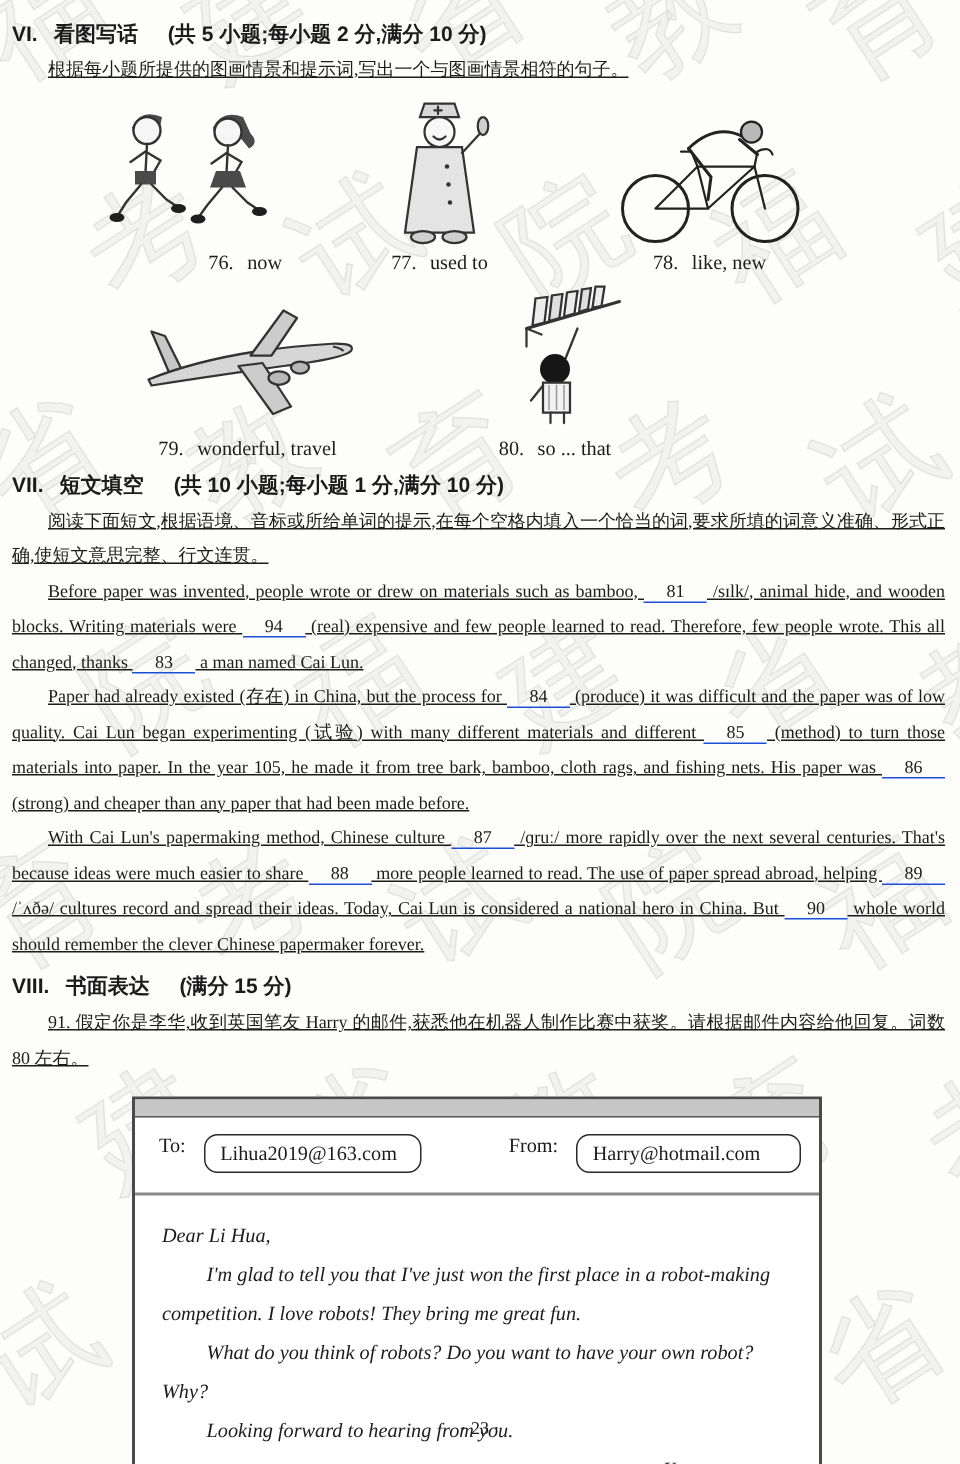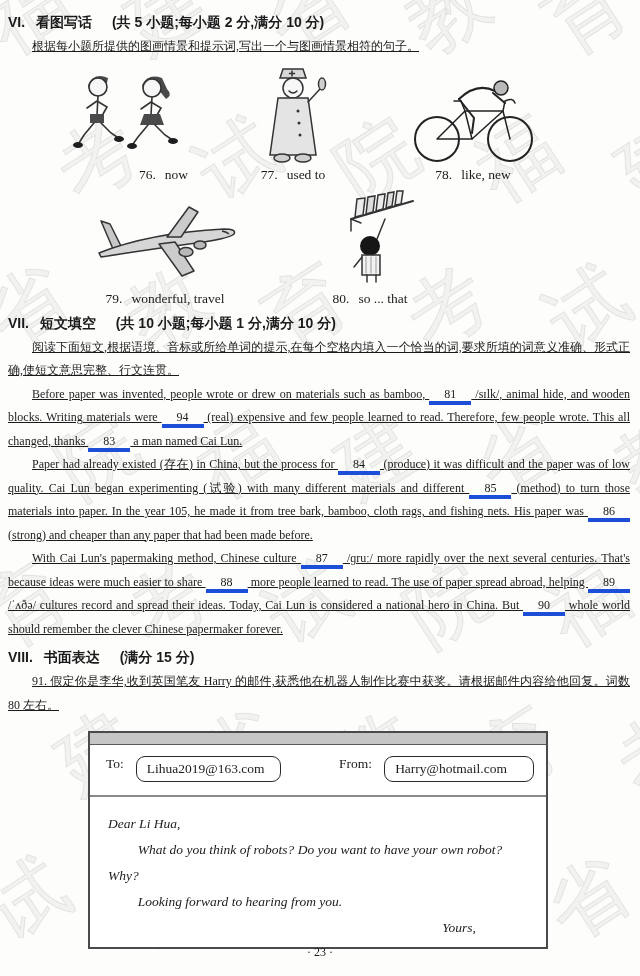--- a/index.html
+++ b/index.html
@@ -25,21 +25,21 @@
   .sec-head{font-family:"Liberation Sans","DejaVu Sans",sans-serif;font-weight:bold;font-size:14px;margin:8px 0 3px 0;}
   .sec-num{display:inline-block;}
   .sec-title{margin-left:7px;}
   .sec-score{margin-left:16px;}
 
   .para{font-size:12px;line-height:23.5px;text-align:justify;text-indent:2em;margin:0;text-decoration:underline;}
   .instr{margin:2px 0 0 0;}
 
   .blank{
     display:inline-block;min-width:34px;text-align:center;text-indent:0;
-    border-bottom:4px solid #1d4ed8;padding:0 4px;line-height:14px;
+    border-bottom:1px solid #1d4ed8;padding:0 4px;line-height:14px;
   }
 
   .fig-row{display:flex;align-items:flex-end;margin-top:6px;}
   .fig{display:flex;flex-direction:column;align-items:center;}
   .fig svg{display:block;}
   .fig-label{font-size:13.5px;margin-top:2px;white-space:nowrap;}
   .fig-label .hint{margin-left:9px;}
 
   .email-box{
     width:460px;margin:14px 0 0 80px;
@@ -254,20 +254,21 @@
   <div class="email-box">
     <div class="email-titlebar"></div>
     <div class="email-addr-row">
       <span class="addr-label">To:</span>
       <span class="addr-input addr-to">Lihua2019@163.com</span>
       <span class="addr-label from-label">From:</span>
       <span class="addr-input addr-from">Harry@hotmail.com</span>
     </div>
     <div class="email-body">
       <p>Dear Li Hua,</p>
+      <p class="e-indent">I'm glad to tell you that I've just won the first place in a robot-making competition. I love robots! They bring me great fun.</p>
       <p class="e-indent">What do you think of robots? Do you want to have your own robot? Why?</p>
       <p class="e-indent">Looking forward to hearing from you.</p>
       <p class="closing">Yours,</p>
 
     </div>
 
   </div>
 
 </div>
 

